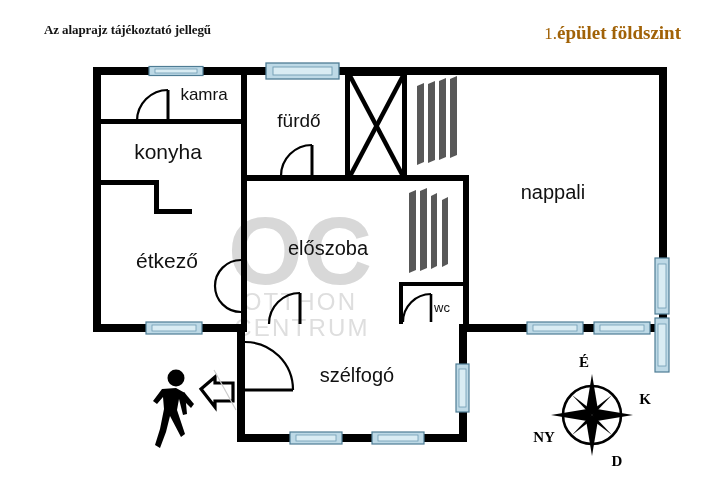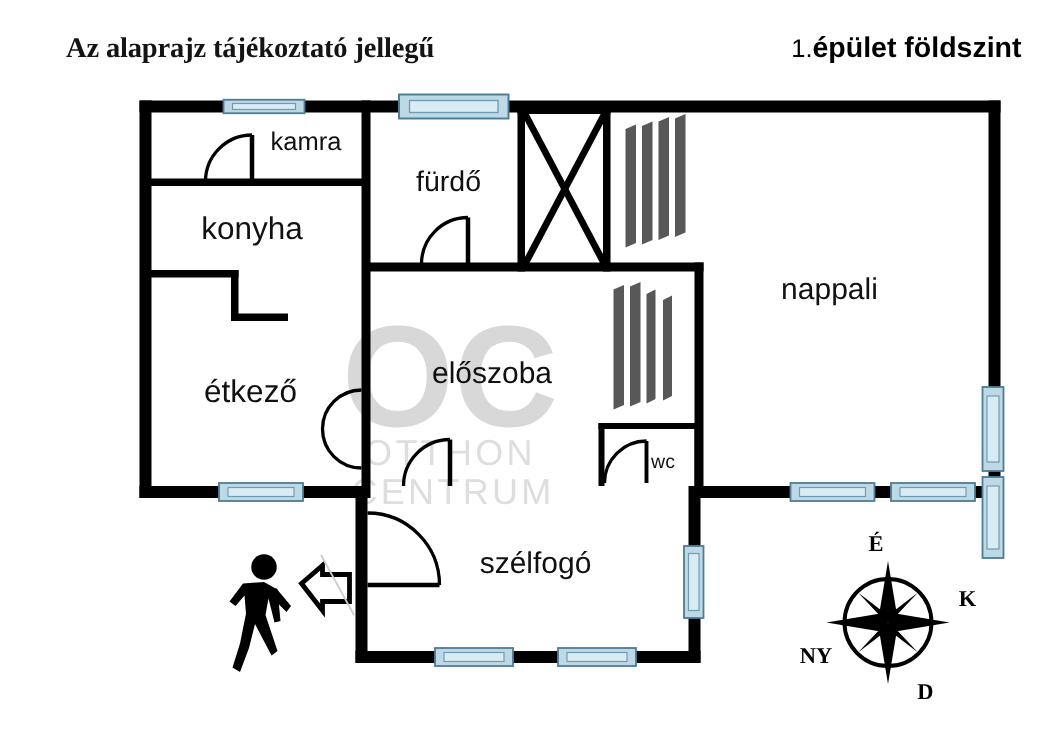--- a/index.html
+++ b/index.html
@@ -25,30 +25,30 @@
   .hdr {
     position: absolute;
     font-family: "Liberation Serif", serif;
     font-weight: bold;
     color: #141414;
     white-space: nowrap;
   }
   #title-left {
     left: 44px;
     top: 22px;
-    font-size: 19px;
+    font-size: 13px;
     letter-spacing: -0.1px;
   }
   #title-right-wrap {
     position: absolute;
     right: 26px;
     top: 22px;
     white-space: nowrap;
-    font-family: Liberation Sans, sans-serif;
-    color: #000000;
+    font-family: Liberation Serif, serif;
+    color: #a16207;
   }
   #title-num {
     font-size: 17px;
     font-weight: normal;
   }
   #title-right {
     font-size: 19px;
     font-weight: bold;
   }
   #plan-svg {

